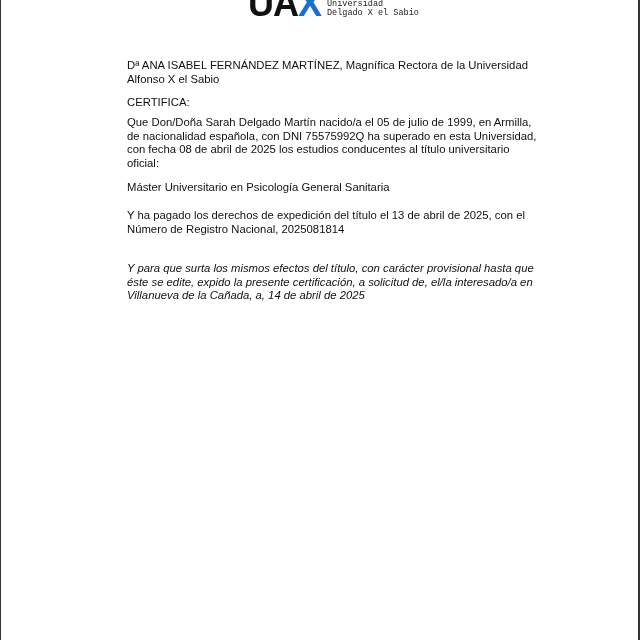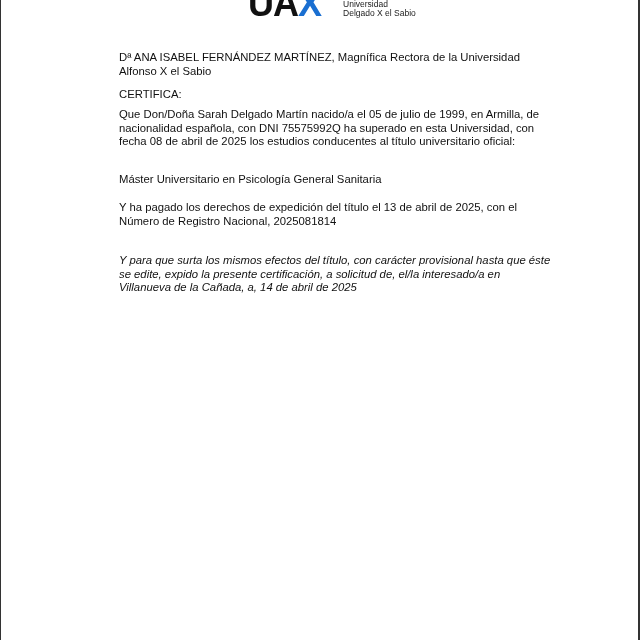--- a/index.html
+++ b/index.html
@@ -3,23 +3,23 @@
 <meta charset="utf-8">
 <style>
   html, body { margin:0; padding:0; }
   body { width:640px; height:640px; background:#ffffff; position:relative; overflow:hidden;
          font-family:"Liberation Sans", sans-serif; color:#111; }
   .edge-left { position:absolute; left:0; top:0; width:1px; height:640px; background:#333; }
   .edge-right { position:absolute; right:0; top:0; width:2px; height:640px; background:#333; }
   .logo { position:absolute; left:248px; top:-14px; display:flex; align-items:flex-end; }
   .logo-mark { font-family:"Liberation Sans", sans-serif; font-weight:bold; font-size:36px; letter-spacing:-1px; line-height:1; color:#111; }
   .logo-mark .x { color:#1a6fd1; }
-  .logo-text { margin-left:22px; font-size:8.5px; line-height:9px; color:#222; padding-bottom:4px; }
+  .logo-text { margin-left:6px; font-size:8.5px; line-height:9px; color:#222; padding-bottom:4px;font-family:Liberation Mono, monospace; }
   .doc { position:absolute; left:115px; top:47px; width:440px; font-size:11.3px; line-height:13.5px; }
-  .doc p { margin:4px; }
+  .doc p { margin:12px; }
   .p1 { position:absolute; top:0; }
   .p2 { position:absolute; top:37px; }
   .p3 { position:absolute; top:57px; }
   .title { position:absolute; top:122px; left:0; width:440px; text-align:left; font-size:11.3px; }
   .p4 { position:absolute; top:150px; }
   .p5 { position:absolute; top:203px;font-style:italic; }
 </style>
 </head>
 <body>
 

